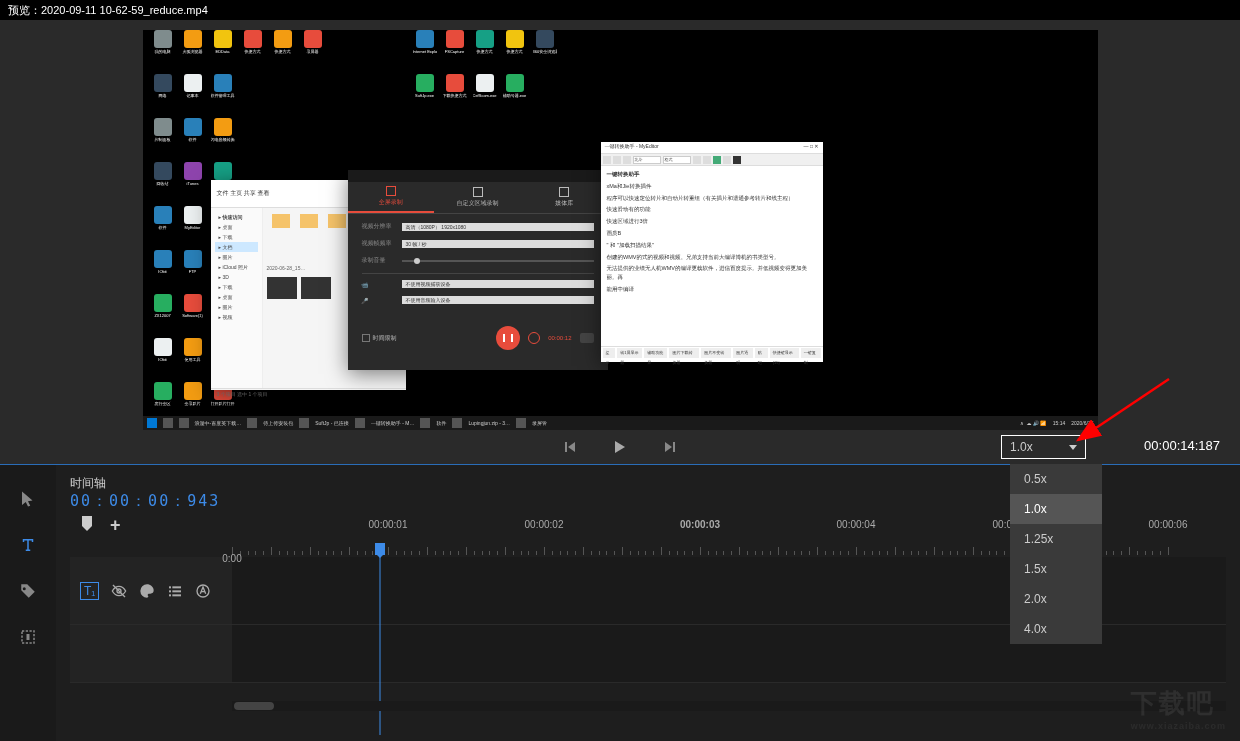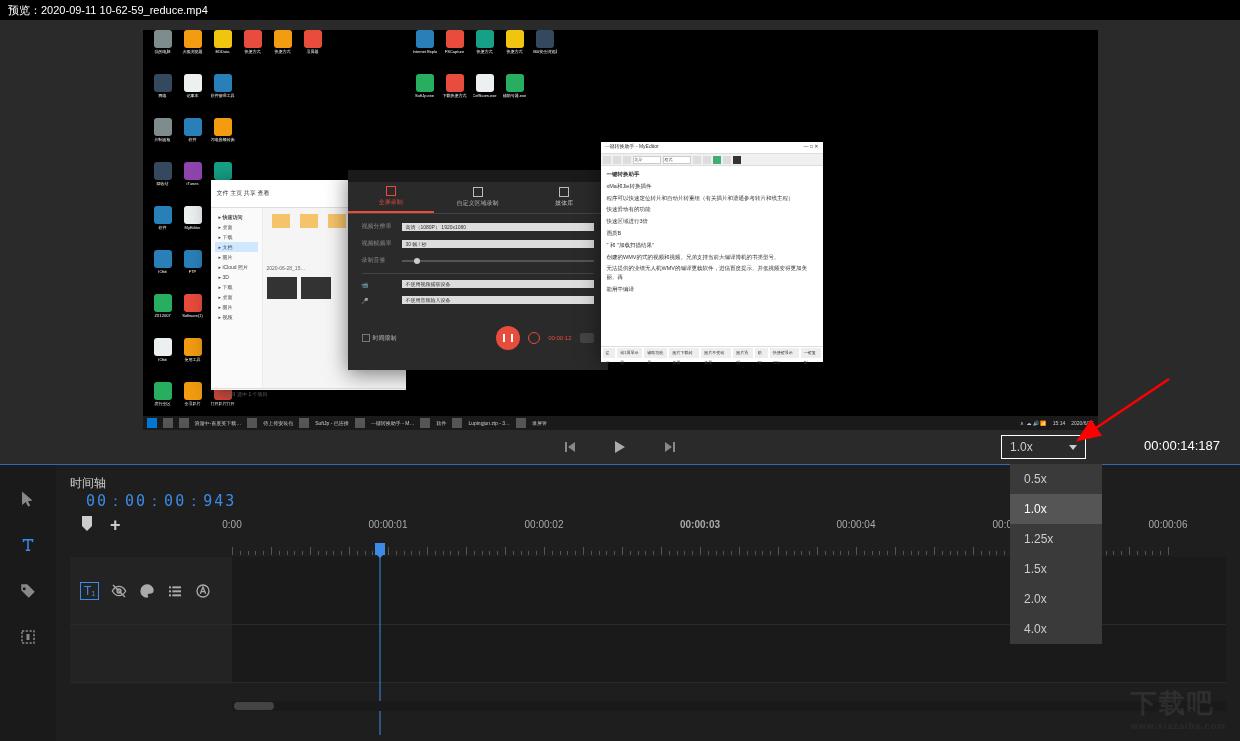--- a/index.html
+++ b/index.html
@@ -93,21 +93,21 @@
 .divider { height:1px; background:#2a6db8; }
 .timeline-section { display:flex; height:276px; background:#1e1e1e; }
 .tool-strip { width:56px; background:#1a1a1a; display:flex; flex-direction:column; align-items:center; padding-top:20px; gap:18px; }
 .tool-strip .tool { width:28px; height:28px; display:flex; align-items:center; justify-content:center; color:#888; font-size:16px; cursor:pointer; }
 .tool-strip .tool.on { color:#3d8be8; }
 .tool-strip .tool svg{width:18px;height:18px;}
 
 .tl-body { flex:1; padding:10px 14px 8px 14px; position:relative; }
 .tl-head { display:flex; align-items:center; gap:14px; margin-bottom:8px; }
 .tl-title { font-size:12px; color:#ccc; }
-.tl-time { font-size:15px; color:#3d8be8; font-family:Consolas,monospace; letter-spacing:2px;margin-left:16px; }
+.tl-time { font-size:15px; color:#3d8be8; font-family:Consolas,monospace; letter-spacing:2px; }
 .tl-markers { display:flex; align-items:center; gap:16px; margin-left:6px; }
 .tl-markers .mk { color:#ccc; cursor:pointer; }
 
 .ruler { position:relative; height:36px; margin-left:162px; }
 .ruler-label { position:absolute; top:0; font-size:10px; color:#aaa; transform:translateX(-50%); }
 .ruler-ticks { position:absolute; bottom:0; left:0; right:0; height:14px; }
 .ruler-ticks .tk{position:absolute;bottom:0;width:1px;height:4px;background:#555;}
 .ruler-ticks .tk.big{height:8px;}
 .playhead { position:absolute; top:24px; width:10px; height:12px; background:#3d8be8; transform:translateX(-50%); }
 .playhead::after{content:'';position:absolute;left:50%;top:12px;width:1px;height:180px;background:#3d8be8;transform:translateX(-50%);}
@@ -663,21 +663,21 @@
           <div class="tk" style="left: 881.4px;"></div>
           <div class="tk" style="left: 889.2px;"></div>
           <div class="tk big" style="left: 897px;"></div>
           <div class="tk" style="left: 904.8px;"></div>
           <div class="tk" style="left: 912.6px;"></div>
           <div class="tk" style="left: 920.4px;"></div>
           <div class="tk" style="left: 928.2px;"></div>
           <div class="tk big" style="left: 936px;"></div>
         </div>
       <div class="playhead" style="left:148px;"></div>
-    <span class="ruler-label" style="left: 0px;">0:00</span>
+    <span class="ruler-label" style="left: 0px; margin-top: 34px;">0:00</span>
         <span class="ruler-label" style="left: 156px;">00:00:01</span>
         <span class="ruler-label" style="left: 312px;">00:00:02</span>
         <span class="ruler-label" style="left: 468px; font-weight: bold;">00:00:03</span>
         <span class="ruler-label" style="left: 624px;">00:00:04</span>
         <span class="ruler-label" style="left: 780px;">00:00:05</span>
         <span class="ruler-label" style="left: 936px;">00:00:06</span>
       </div>
 
     <div class="tracks">
       <div class="track">

